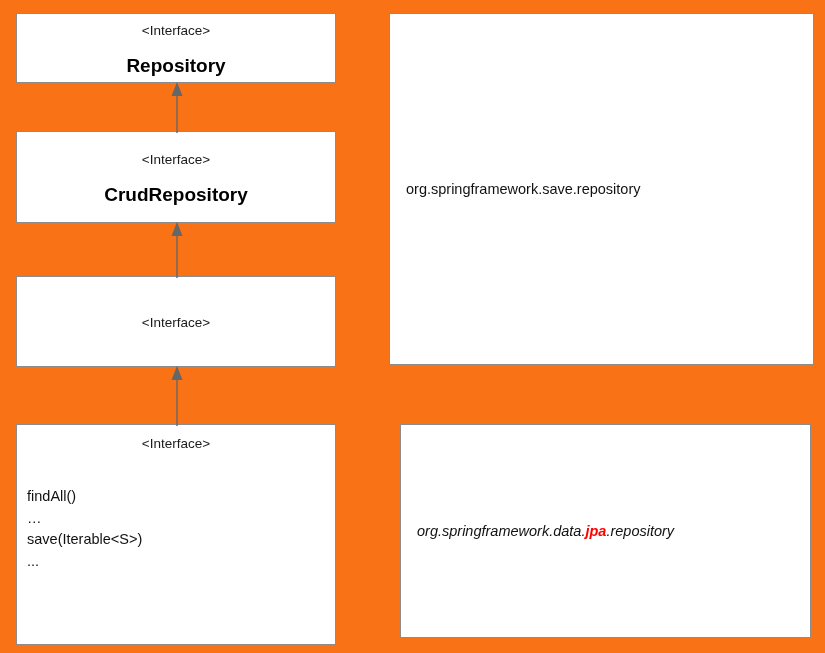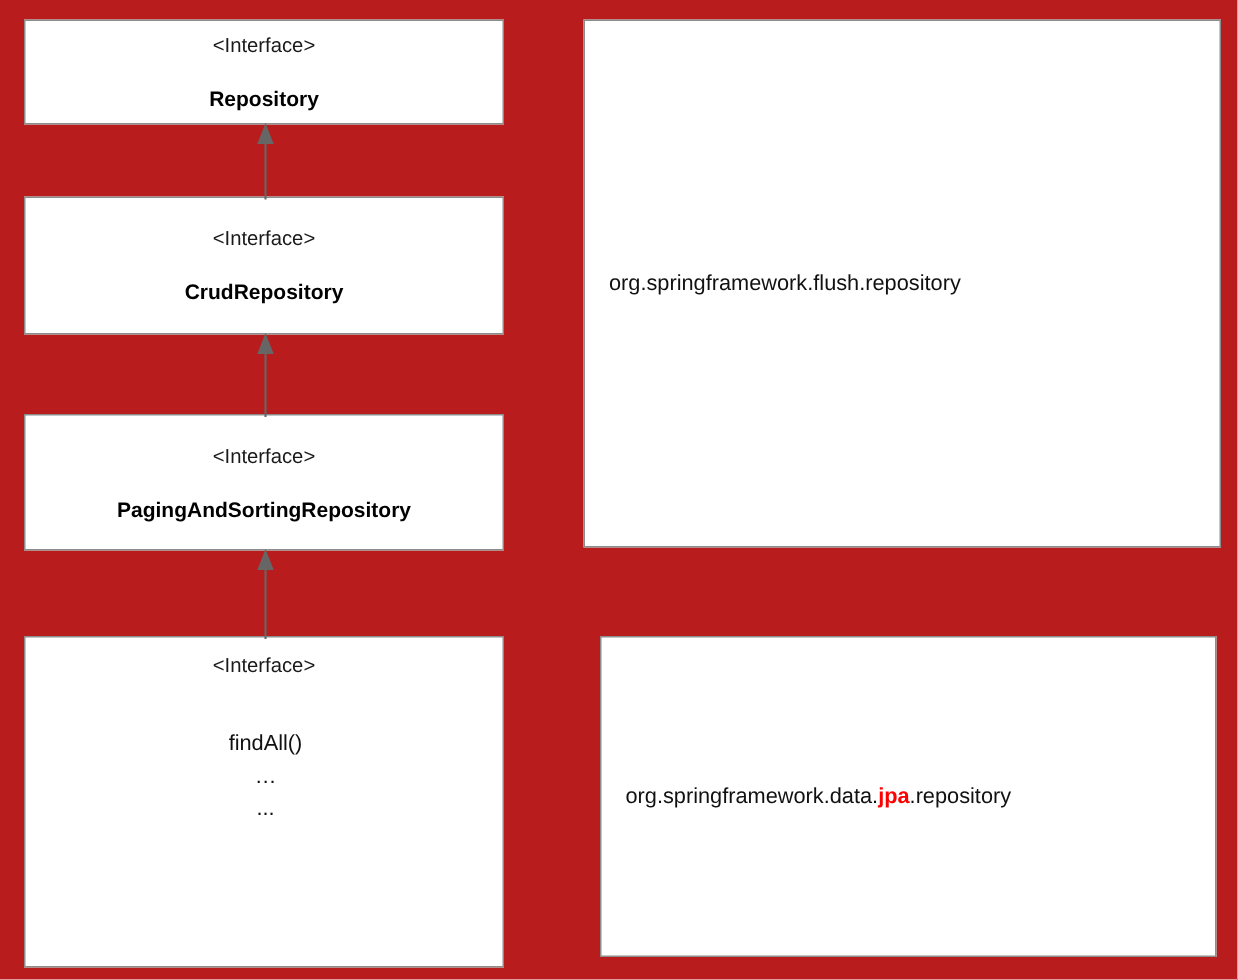--- a/index.html
+++ b/index.html
@@ -10,21 +10,21 @@
   }
   body {
     font-family: "Liberation Sans", sans-serif;
     color: #000000;
     -webkit-font-smoothing: antialiased;
   }
   #canvas {
     position: relative;
     width: 825px;
     height: 653px;
-    background: #b91c1c;
+    background: #f97316;
     overflow: hidden;
   }
 
   
   .uml-box {
     position: absolute;
     box-sizing: border-box;
     background: #ffffff;
     border: 1px solid #8c8c8c;
   }
@@ -37,21 +37,21 @@
   .stereotype {
     display: block;
     font-size: 13.5px;
     line-height: 19px;
     color: #1a1a1a;
     font-weight: normal;
     white-space: nowrap;
   }
   .iface-name {
     display: block;
-    font-size: 14px;
+    font-size: 19px;
     line-height: 20px;
     font-weight: bold;
     color: #000000;
     white-space: nowrap;
     margin-top: 16px;
   }
   
   .box-centered .iface-header {
     position: absolute;
     left: 0;
@@ -69,21 +69,21 @@
     top: 61px;
     list-style: none;
     margin: 0;
     padding: 0;
   }
   .member-item {
     font-size: 14.5px;
     line-height: 21.5px;
     color: #111111;
     white-space: nowrap;
-    text-align: center;
+    text-align: left;
   }
 
   
   .pkg-box {
     position: absolute;
     box-sizing: border-box;
     background: #ffffff;
     border: 1px solid #8c8c8c;
     display: flex;
     align-items: center;
@@ -125,31 +125,31 @@
   <div class="uml-box box-centered" style="left:16px; top:131px; width:320px; height:92px;">
     <div class="iface-header">
       <span class="stereotype">&lt;Interface&gt;</span>
       <span class="iface-name">CrudRepository</span>
     </div>
   </div>
 
   <div class="uml-box box-centered" style="left:16px; top:276px; width:320px; height:91px;">
     <div class="iface-header">
       <span class="stereotype">&lt;Interface&gt;</span>
-      <span class="iface-name">PagingAndSortingRepository</span>
     </div>
   </div>
 
   <div class="uml-box" style="left:16px; top:424px; width:320px; height:221px;">
     <div class="iface-header">
       <span class="stereotype">&lt;Interface&gt;</span>
     </div>
     <ul class="member-list">
       <li class="member-item">findAll()</li>
       <li class="member-item">…</li>
+      <li class="member-item">save(Iterable&lt;S&gt;)</li>
       <li class="member-item">...</li>
     </ul>
   </div>
 
   <div class="arrow" style="left:166px; top:81px; width:22px; height:52px;">
     <svg width="22" height="52" viewBox="0 0 22 52">
       <line x1="11" y1="52" x2="11" y2="12" stroke="#666666" stroke-width="1.4"></line>
       <polygon points="11,1 5.5,15 16.5,15" fill="#666666"></polygon>
     </svg>
   </div>
@@ -162,20 +162,20 @@
   </div>
 
   <div class="arrow" style="left:166px; top:365px; width:22px; height:61px;">
     <svg width="22" height="61" viewBox="0 0 22 61">
       <line x1="11" y1="61" x2="11" y2="12" stroke="#666666" stroke-width="1.4"></line>
       <polygon points="11,1 5.5,15 16.5,15" fill="#666666"></polygon>
     </svg>
   </div>
 
   <div class="pkg-box" style="left:389px; top:13px; width:425px; height:352px;">
-    <span class="pkg-label"><span>org.springframework.flush.repository</span></span>
+    <span class="pkg-label"><span>org.springframework.save.repository</span></span>
   </div>
 
-  <div class="pkg-box" style="left:400px; top:424px; width:411px; height:214px;">
+  <div class="pkg-box" style="left:400px; top:424px; width:411px; height:214px;font-style:italic;">
     <span class="pkg-label"><span>org.springframework.data.</span><span class="pkg-highlight">jpa</span><span>.repository</span></span>
   </div>
 
 </div>
 
 </body></html>

